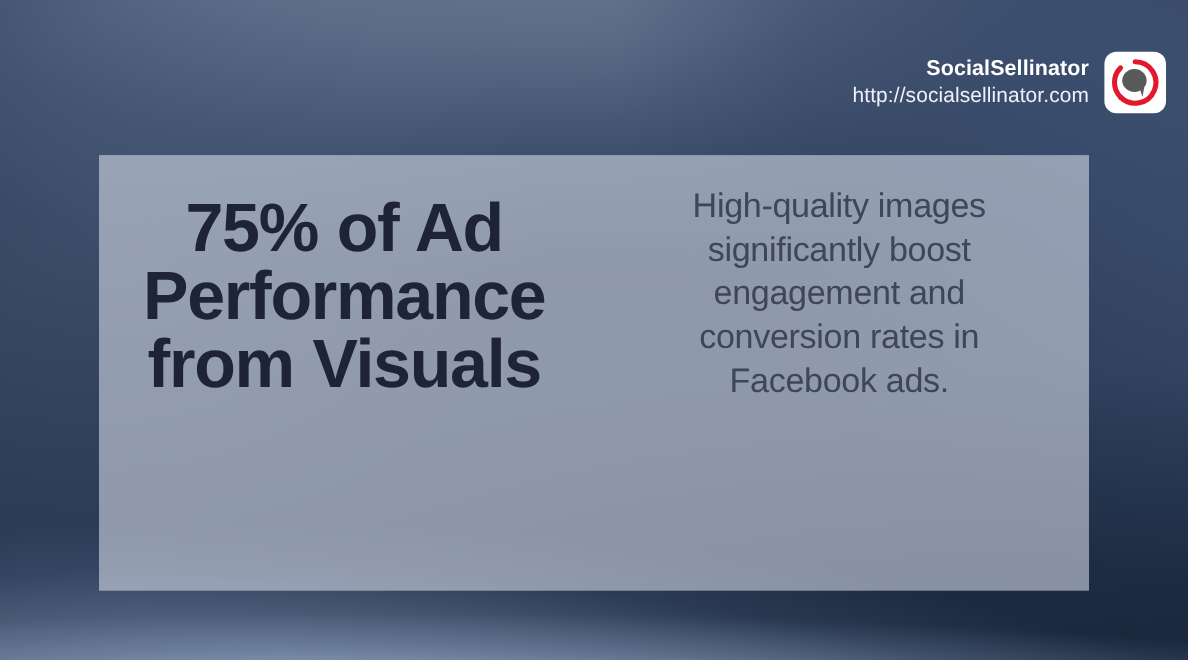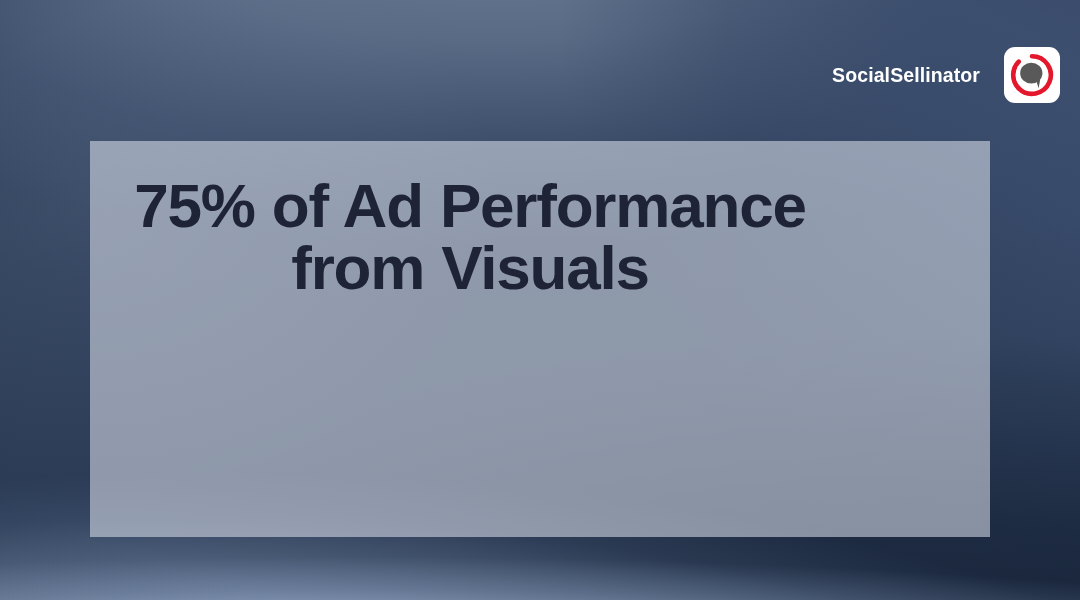--- a/index.html
+++ b/index.html
@@ -96,21 +96,21 @@
         rgba(10,18,32,0.42) 100%);
   }
 
   
   .brand {
     position: absolute;
     top: 47px;
     right: 20px;
     display: flex;
     align-items: center;
-    gap: 24px;
+    gap: 14px;
     z-index: 6;
   }
   .brand-text {
     display: flex;
     flex-direction: column;
     align-items: flex-end;
     line-height: 1.18;
   }
   .brand-name {
     font-size: 19.5px;
@@ -195,33 +195,35 @@
   <div class="bg-layer bg-swirl-right"></div>
   <div class="bg-layer bg-dark-sweep"></div>
   <div class="bg-layer bg-lightwave"></div>
   <div class="bg-layer bg-bottomband"></div>
   <div class="bg-layer bg-softcurve"></div>
   <div class="bg-layer bg-vignette"></div>
 
   <div class="brand">
     <div class="brand-text">
       <span class="brand-name">SocialSellinator</span>
+      <span class="brand-url">http://socialsellinator.com</span>
     </div>
     <div class="brand-logo">
       <span>
         <svg width="44" height="44" viewBox="0 0 44 44" aria-hidden="true">
           <path d="M22 3.2
                    a18.8 18.8 0 1 1 -13.3 32.1" fill="none" stroke="#e3182c" stroke-width="4.6" stroke-linecap="round"></path>
           <path d="M8.7 35.3 A18.8 18.8 0 0 1 8.7 8.7" fill="none" stroke="#e3182c" stroke-width="4.6" stroke-linecap="round"></path>
           <ellipse cx="21.3" cy="20.2" rx="11.1" ry="10.4" fill="#595959"></ellipse>
           <path d="M26.4 28.3 L28.6 35.2 L30.2 26.6 Z" fill="#595959"></path>
         </svg>
       </span>
     </div>
   </div>
 
   <div class="panel">
     <div class="panel-inner">
       <h1 class="headline">75% of Ad Performance from Visuals</h1>
+      <p class="subhead">High-quality images significantly boost engagement and conversion rates in Facebook ads.</p>
     </div>
   </div>
 
 </div>
 
 </body></html>

